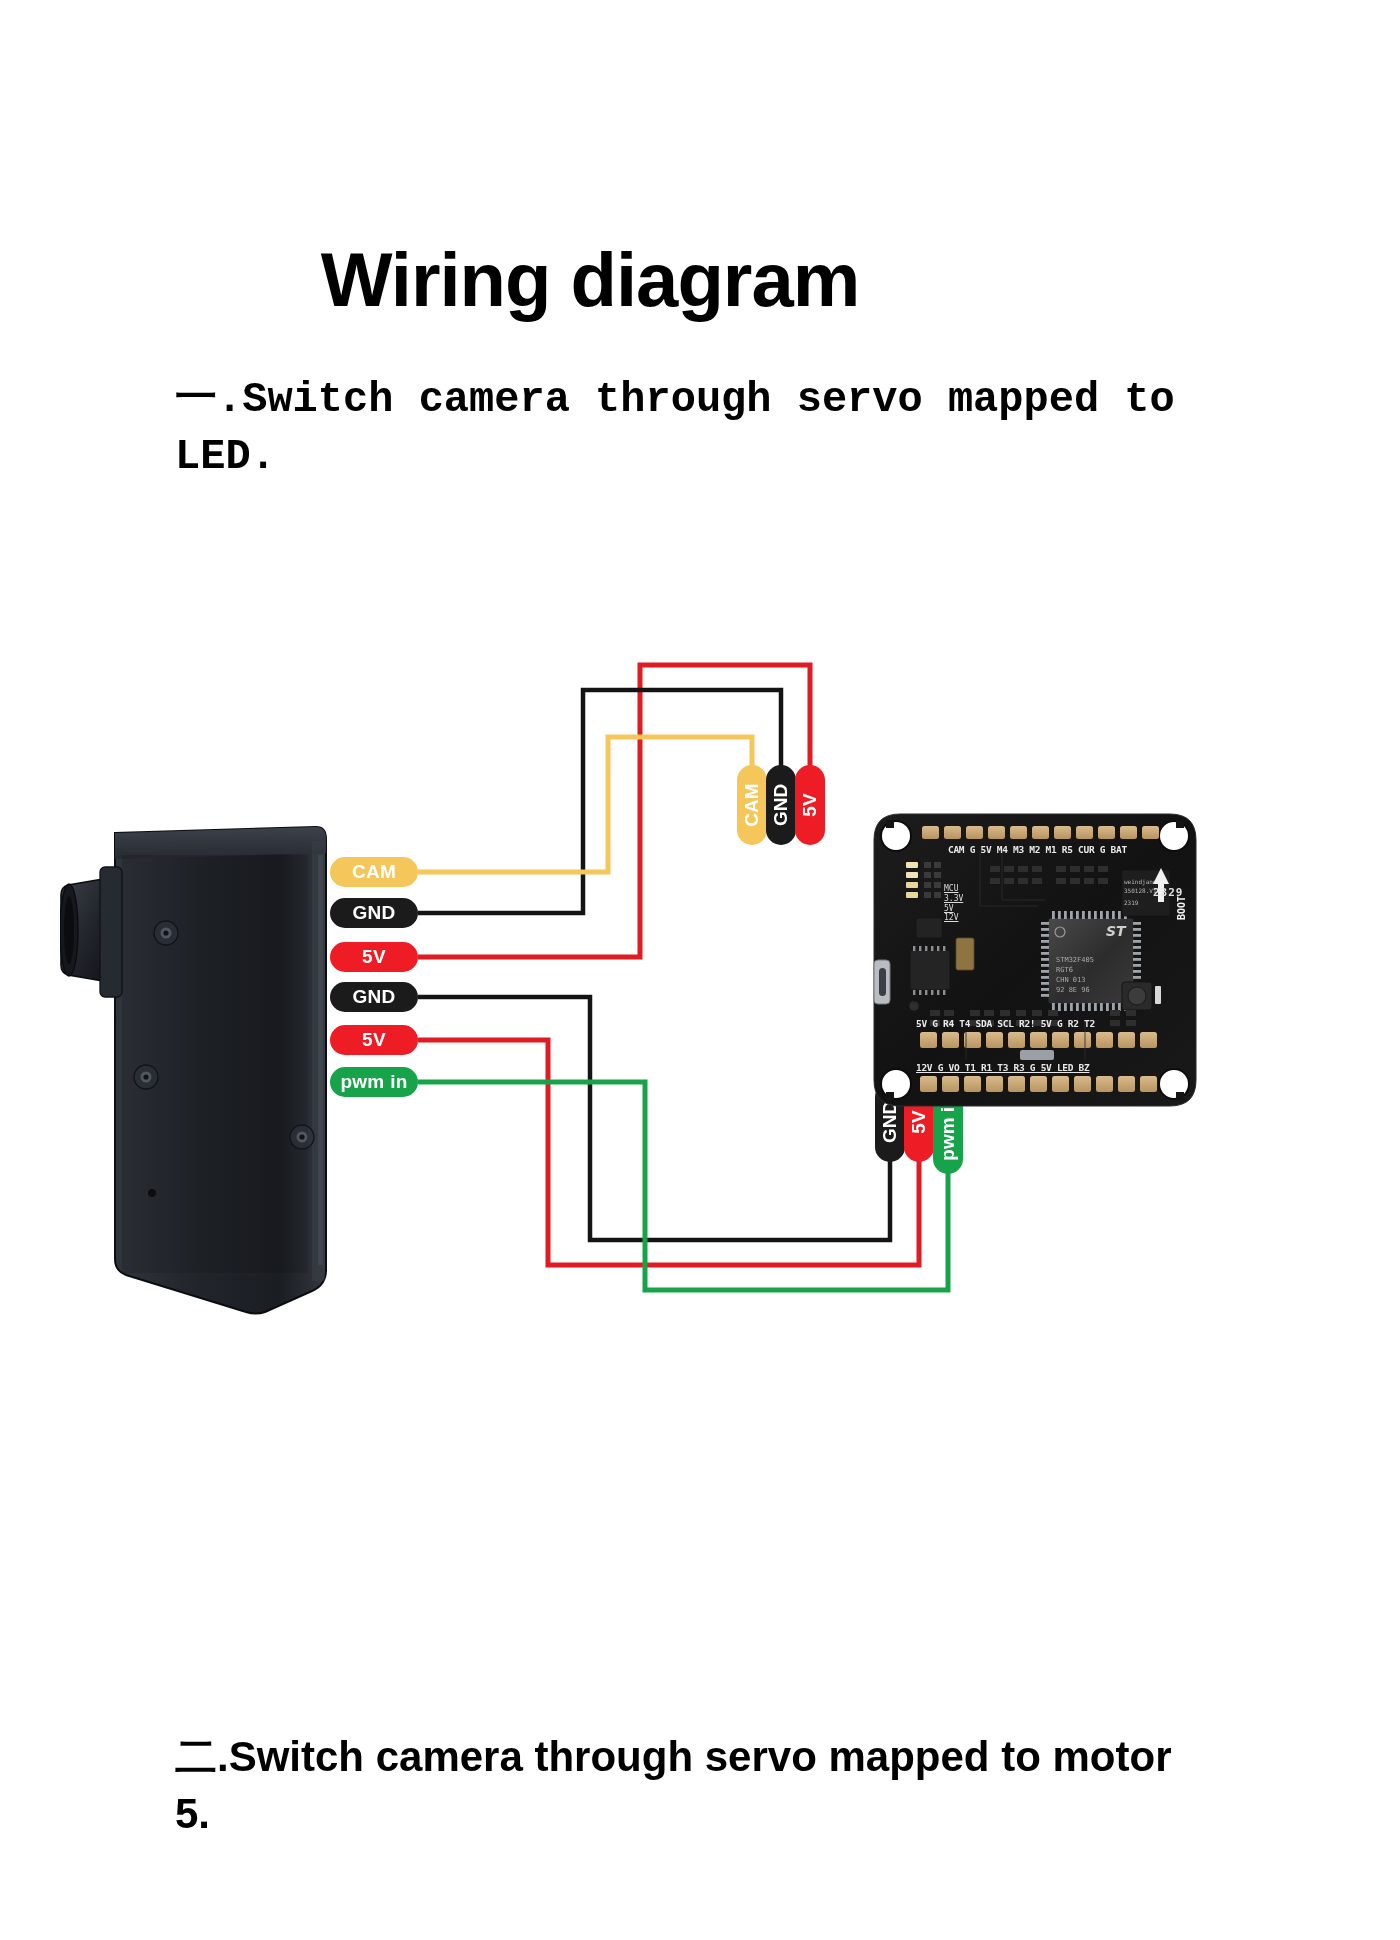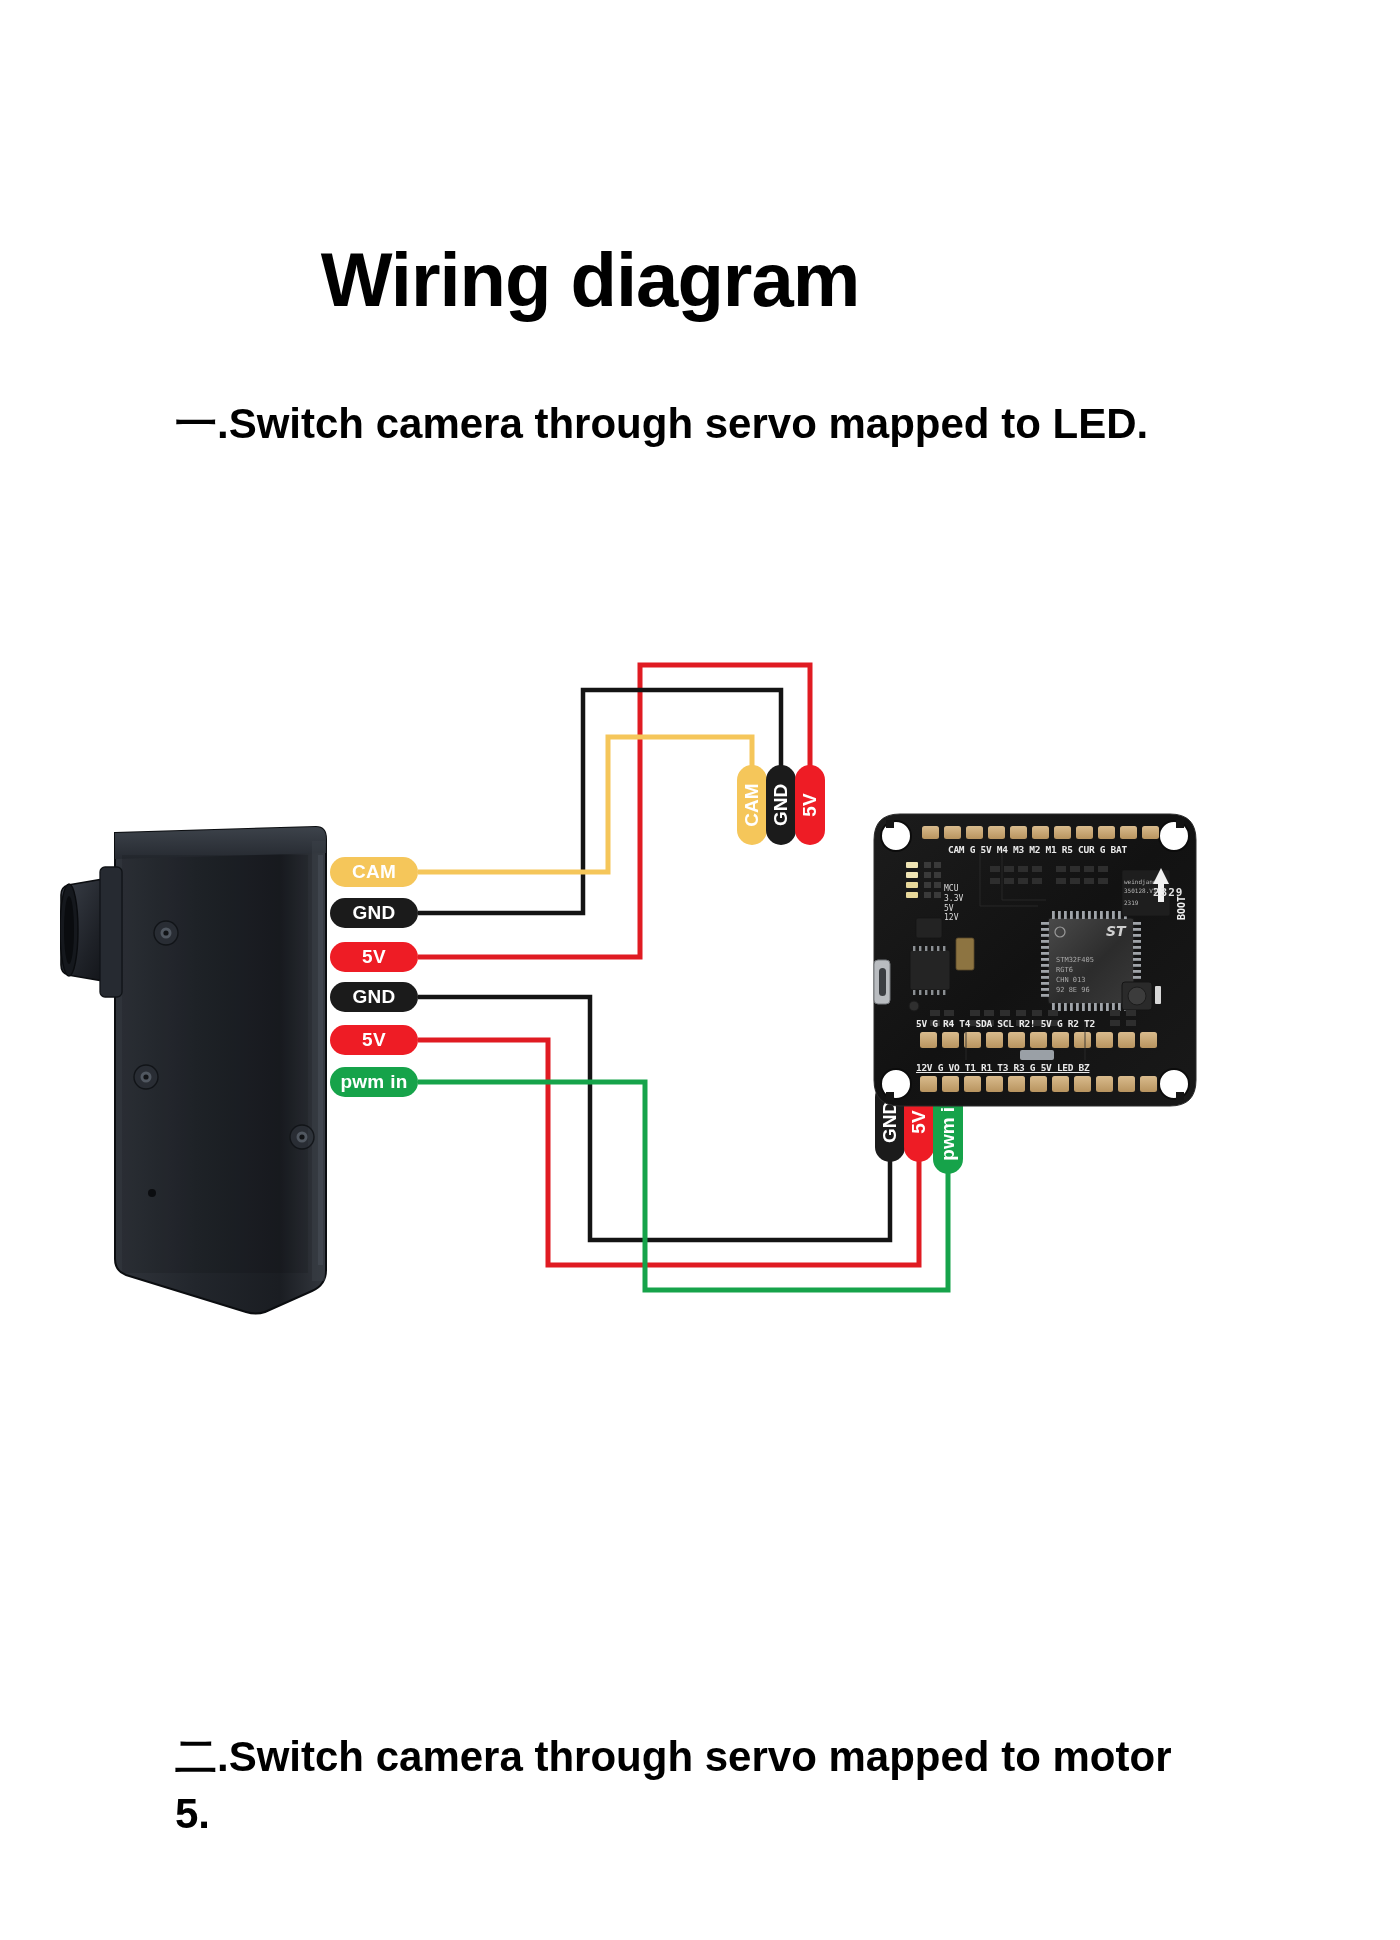--- a/index.html
+++ b/index.html
@@ -30,21 +30,21 @@
   }
   .section-note {
     position: absolute;
     left: 175px;
     width: 1010px;
     font-size: 42px;
     font-weight: bold;
     color: #000;
     line-height: 1.35;
   }
-  #note-top { top: 396px; }
+  #note-top { top: 372px; font-family: Liberation Mono, monospace; }
   #note-bottom { top: 1704px; margin-top: 25px; }
 
   
   #diagram {
     position: absolute;
     left: 0;
     top: 620px;
     width: 1400px;
     height: 1100px;
   }
@@ -125,20 +125,21 @@
     white-space: nowrap;
     font-weight: bold;
   }
   .silk-small {
     position: absolute;
     color: #dcdcdc;
     font-family: "DejaVu Sans Mono", monospace;
     font-size: 8px;
     white-space: nowrap;
     line-height: 1.22;
+    text-decoration: underline;
   }
   .boot-label {
     position: absolute;
     color: #f0f0f0;
     font-family: "DejaVu Sans Mono", monospace;
     font-size: 10px;
     font-weight: bold;
     transform: rotate(-90deg);
     transform-origin: left top;
     white-space: nowrap;

